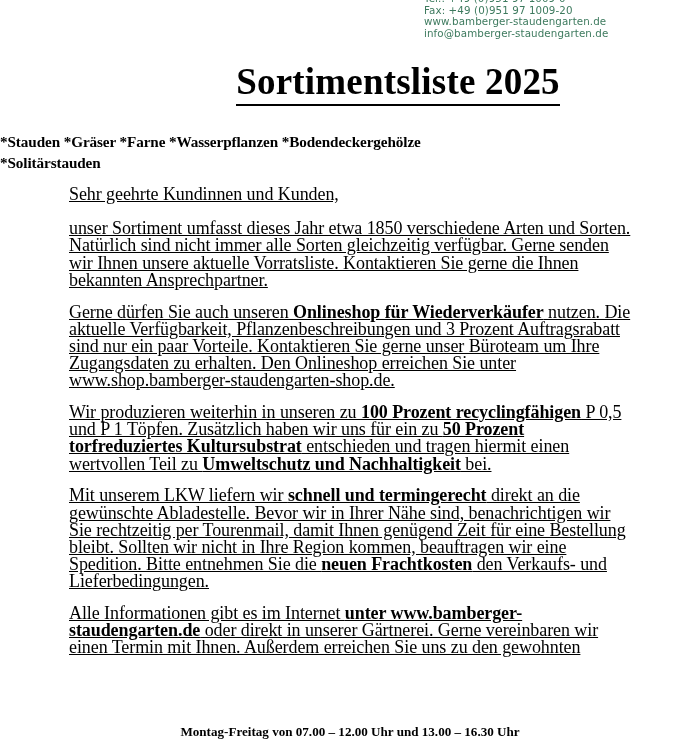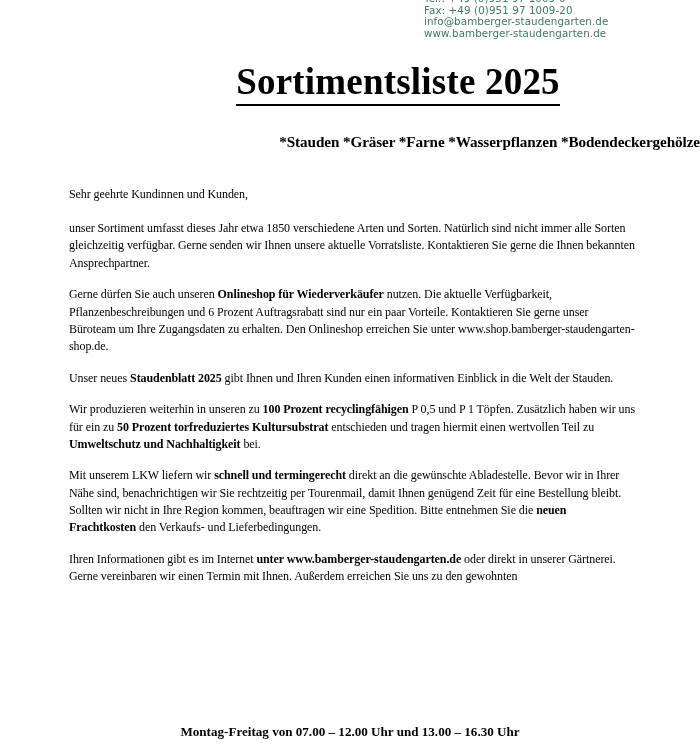--- a/index.html
+++ b/index.html
@@ -61,42 +61,43 @@
     border-bottom: 2.5px solid #000;
     padding-bottom: 2px;
   }
 
   
   .subtitle-wrap {
     position: absolute;
     top: 131px;
     left: 0;
     width: 700px;
-    text-align: right;
+    text-align: left;
   }
   .subtitle-line {
     font-size: 15.2px;
     font-weight: bold;
     line-height: 21px;
     letter-spacing: -0.1px;
   }
 
   
   .body-area {
     position: absolute;
     top: 186px;
     left: 69px;
     width: 566px;
   }
   p.para {
     margin: 0 0 14.5px 0;
-    font-size: 12px;
+    font-size: 18px;
     line-height: 17.2px;
     text-align: left;
     letter-spacing: -0.08px;
+    text-decoration: underline;
   }
   p.para.bold-para {
     font-weight: bold;
   }
   p.salutation {
     margin-bottom: 17px;
   }
   .b { font-weight: bold; text-align: center; }
 
   
@@ -120,51 +121,51 @@
 </style>
 </head>
 <body>
 
 <div class="page">
 
   <div class="letterhead">
     <div class="letterhead-inner">
       <div class="letterhead-line">Tel.: +49 (0)951 97 1009-0</div>
       <div class="letterhead-line">Fax: +49 (0)951 97 1009-20</div>
+      <div class="letterhead-line">www.bamberger-staudengarten.de</div>
       <div class="letterhead-line">info@bamberger-staudengarten.de</div>
-      <div class="letterhead-line">www.bamberger-staudengarten.de</div>
     </div>
   </div>
 
   <div class="title-wrap">
     <span class="title">Sortimentsliste 2025</span>
   </div>
 
   <div class="subtitle-wrap">
     <div class="subtitle-line">*Stauden *Gräser *Farne *Wasserpflanzen *Bodendeckergehölze</div>
+    <div class="subtitle-line">*Solitärstauden</div>
   </div>
 
   <div class="body-area">
 
     <p class="para salutation">Sehr geehrte Kundinnen und Kunden,</p>
 
     <p class="para">unser Sortiment umfasst dieses Jahr etwa 1850 verschiedene Arten und Sorten. Natürlich sind nicht immer alle Sorten gleichzeitig verfügbar. Gerne senden wir Ihnen unsere aktuelle Vorratsliste. Kontaktieren Sie gerne die Ihnen bekannten Ansprechpartner.</p>
 
 
-    <p class="para"><span>Gerne dürfen Sie auch unseren </span><span class="b">Onlineshop für Wiederverkäufer</span><span> nutzen. Die aktuelle Verfügbarkeit, Pflanzenbeschreibungen und 6 Prozent Auftragsrabatt sind nur ein paar Vorteile. Kontaktieren Sie gerne unser Büroteam um Ihre Zugangsdaten zu erhalten. Den Onlineshop erreichen Sie unter www.shop.bamberger-staudengarten-shop.de.</span></p>
+    <p class="para"><span>Gerne dürfen Sie auch unseren </span><span class="b">Onlineshop für Wiederverkäufer</span><span> nutzen. Die aktuelle Verfügbarkeit, Pflanzenbeschreibungen und 3 Prozent Auftragsrabatt sind nur ein paar Vorteile. Kontaktieren Sie gerne unser Büroteam um Ihre Zugangsdaten zu erhalten. Den Onlineshop erreichen Sie unter www.shop.bamberger-staudengarten-shop.de.</span></p>
 
-    <p class="para"><span>Unser neues </span><span class="b">Staudenblatt 2025</span><span> gibt Ihnen und Ihren Kunden einen informativen Einblick in die Welt der Stauden.</span></p>
 
     <p class="para"><span>Wir produzieren weiterhin in unseren zu </span><span class="b">100 Prozent recyclingfähigen</span><span> P 0,5 und P 1 Töpfen. Zusätzlich haben wir uns für ein zu </span><span class="b">50 Prozent torfreduziertes Kultursubstrat</span><span> entschieden und tragen hiermit einen wertvollen Teil zu </span><span class="b">Umweltschutz und Nachhaltigkeit</span><span> bei.</span></p>
 
 
     <p class="para"><span>Mit unserem LKW liefern wir </span><span class="b">schnell und termingerecht</span><span> direkt an die gewünschte Abladestelle. Bevor wir in Ihrer Nähe sind, benachrichtigen wir Sie rechtzeitig per Tourenmail, damit Ihnen genügend Zeit für eine Bestellung bleibt. Sollten wir nicht in Ihre Region kommen, beauftragen wir eine Spedition. Bitte entnehmen Sie die </span><span class="b">neuen Frachtkosten</span><span> den Verkaufs- und Lieferbedingungen.</span></p>
 
 
-    <p class="para"><span>Ihren Informationen gibt es im Internet </span><span class="b">unter www.bamberger-staudengarten.de</span><span> oder direkt in unserer Gärtnerei. Gerne vereinbaren wir einen Termin mit Ihnen. Außerdem erreichen Sie uns zu den gewohnten</span></p>
+    <p class="para"><span>Alle Informationen gibt es im Internet </span><span class="b">unter www.bamberger-staudengarten.de</span><span> oder direkt in unserer Gärtnerei. Gerne vereinbaren wir einen Termin mit Ihnen. Außerdem erreichen Sie uns zu den gewohnten</span></p>
 
   </div>
 
   <div class="hours-wrap">
     <div class="hours-line">Montag-Freitag von 07.00 – 12.00 Uhr und 13.00 – 16.30 Uhr</div>
   </div>
 
 </div>
 
 </body></html>

